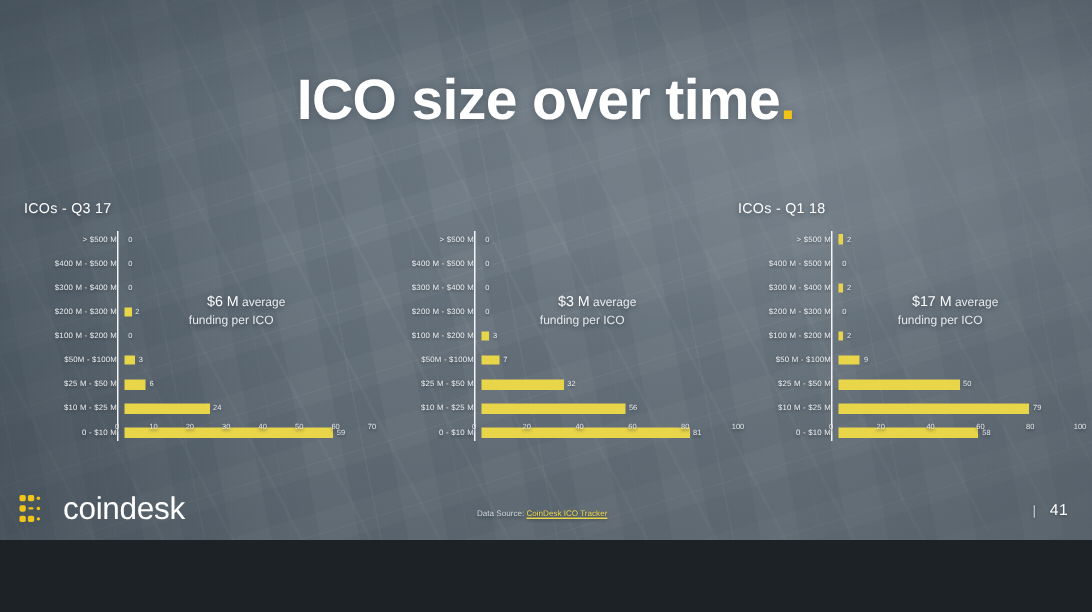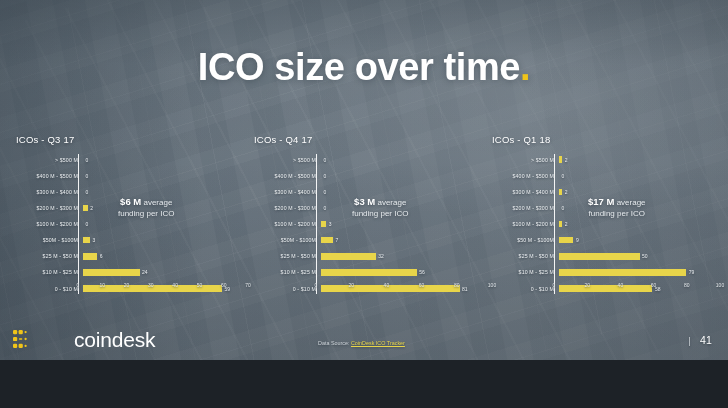--- a/index.html
+++ b/index.html
@@ -217,22 +217,23 @@
     position: absolute;
     text-align: center;
     line-height: 1.35;
     font-size: 8px;
     color: #e6eaed;
     text-shadow: 0 1px 3px rgba(30,40,50,0.5);
     white-space: nowrap;
   }
   .annot .amt {
     color: #ffffff;
-    font-weight: 700;
+    font-weight: 400;
     font-size: 9.5px;
+    margin-left: 20px;
   }
   .annot-1 { left: 118px; top: 64px; }
   .annot-2 { left: 352px; top: 64px; }
   .annot-3 { left: 588px; top: 64px; }
   .annot > div { display: block; }
 
   
   .footer-bar {
     position: absolute;
     left: 0;
@@ -252,21 +253,20 @@
     width: 22px;
     height: 22px;
     position: relative;
   }
   .logo-text {
     color: #ffffff;
     font-size: 21px;
     font-weight: 400;
     letter-spacing: -0.2px;
     line-height: 1;
-    margin-left: 32px;
   }
   .source {
     position: absolute;
     left: 318px;
     bottom: 14px;
     font-size: 5.4px;
     color: #cfd5da;
     white-space: nowrap;
     text-shadow: 0 1px 2px rgba(30,40,50,0.5);
   }
@@ -385,21 +385,20 @@
             <span class="xtick" style="left: 42.8571%;">30</span>
             <span class="xtick" style="left: 57.1429%;">40</span>
             <span class="xtick" style="left: 71.4286%;">50</span>
             <span class="xtick" style="left: 85.7143%;">60</span>
             <span class="xtick" style="left: 100%;">70</span>
           </div>
       </div>
     </div>
 
     <div class="chart chart-2">
-      <div class="chart-title">ICOs - Q4 17</div>
       <div class="plot">
         <div class="rows">
             <div class="row">
               <div class="cat-label">&gt; $500 M</div>
               <div class="bar-area">
                 <div class="bar zero" style="width: 0%;"></div>
                 <div class="bar-val">0</div>
               </div>
             </div>
             <div class="row">

